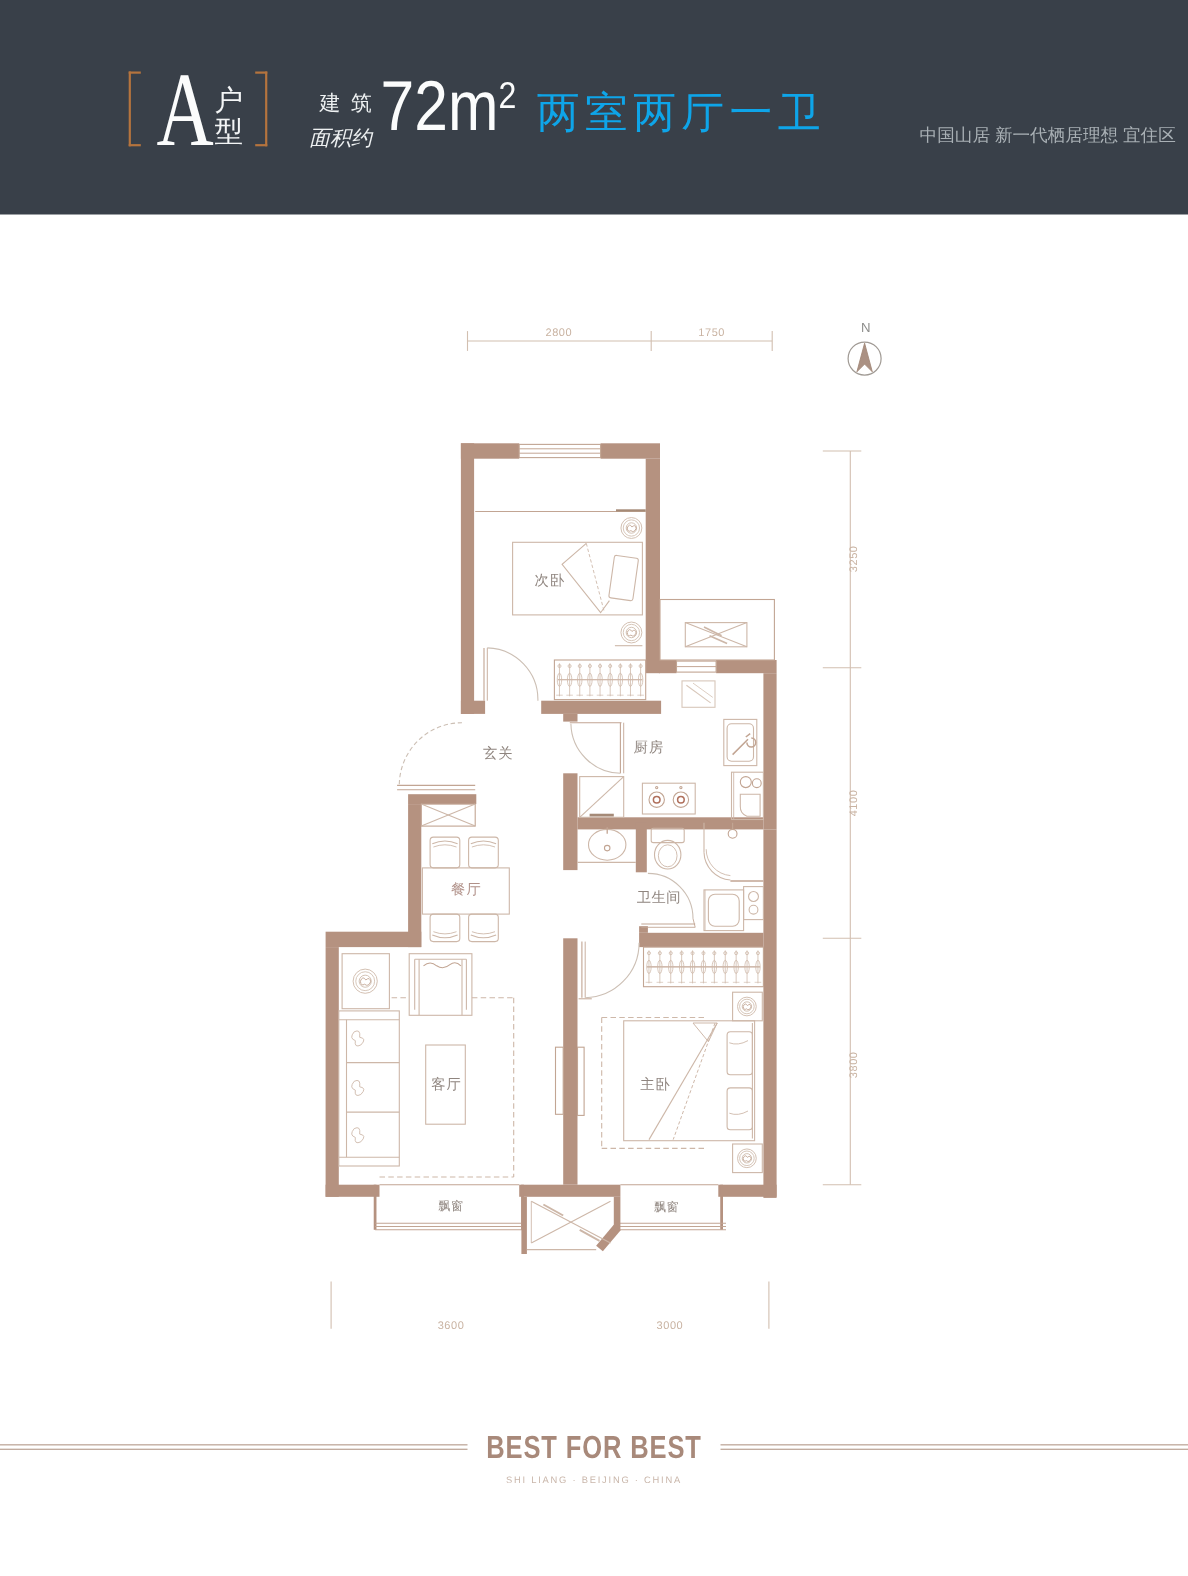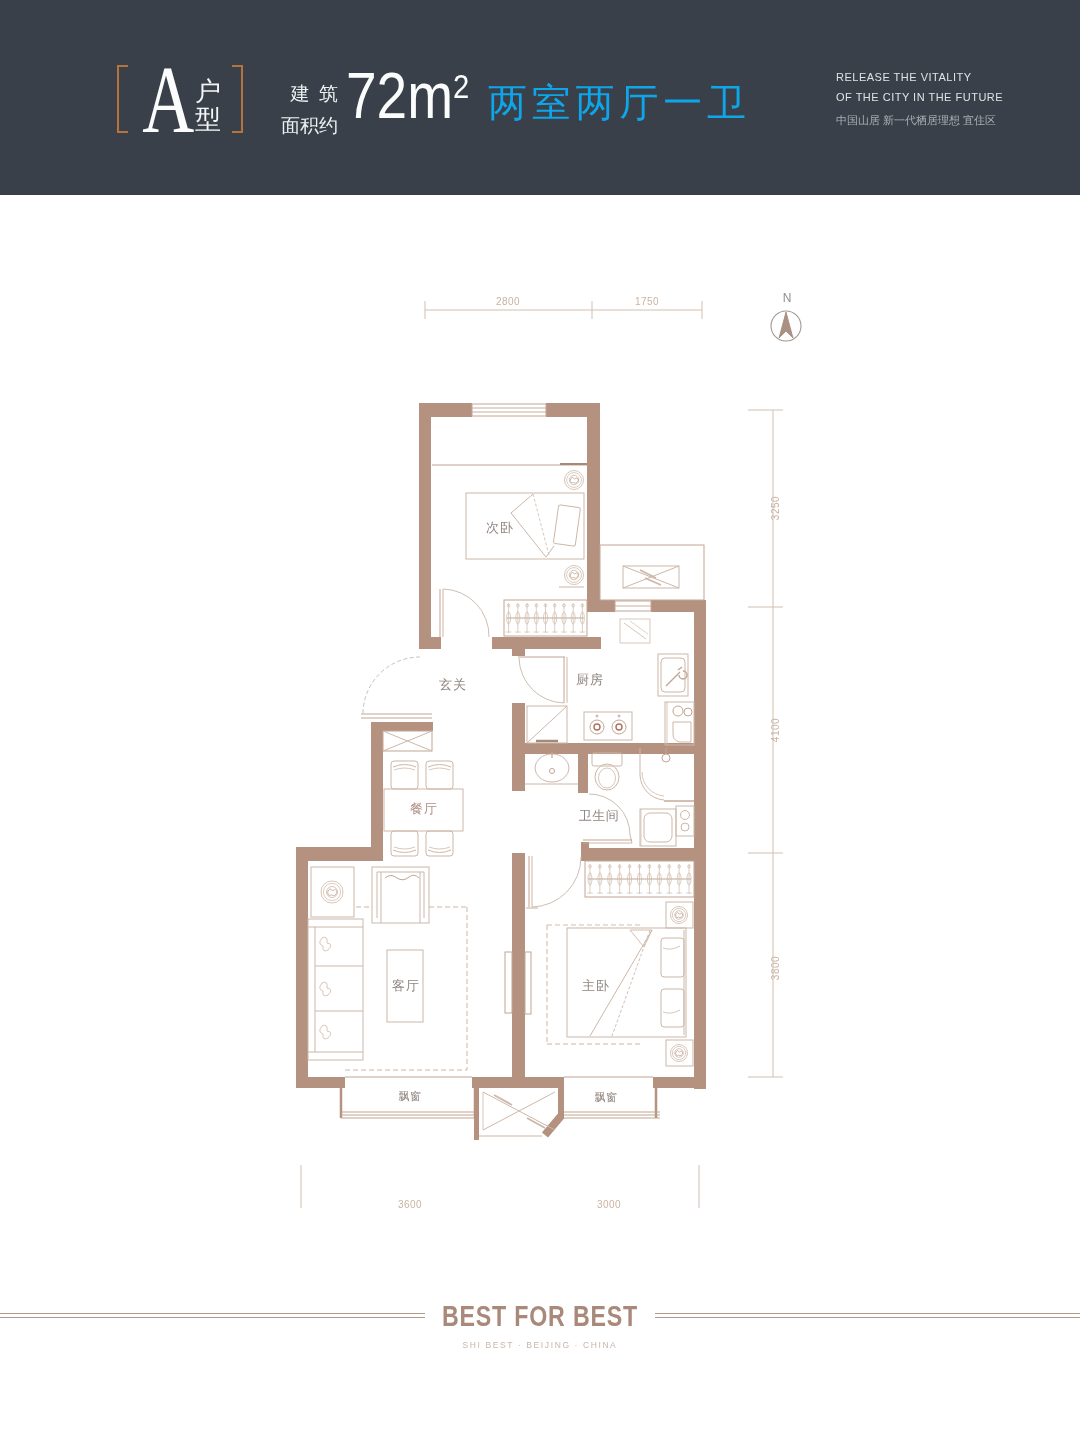--- a/index.html
+++ b/index.html
@@ -16,30 +16,29 @@
   <div style="position:absolute;left:117px;top:65px;width:9px;height:64px;border-left:2px solid #b5743e;border-top:2px solid #b5743e;border-bottom:2px solid #b5743e;"></div>
 
   <div style="position:absolute;left:134px;top:52px;width:66px;text-align:center;font-family:'Liberation Serif',serif;font-size:96px;line-height:96px;color:#fbfcfc;transform:scaleX(0.75);transform-origin:center;">A</div>
 
   <div style="position:absolute;left:194px;top:77px;width:28px;font-size:26px;line-height:28px;color:#f3f5f6;text-align:center;">户<br>型</div>
 
   <div style="position:absolute;left:232px;top:65px;width:9px;height:64px;border-right:2px solid #b5743e;border-top:2px solid #b5743e;border-bottom:2px solid #b5743e;"></div>
 
   <div style="position:absolute;left:281px;top:81px;width:57px;color:#eef1f2;font-size:19px;">
     <div style="display:flex;justify-content:space-between;">​<span>建</span><span>筑</span></div>
-    <div style="margin-top:6px;">面积约</div>
+    <div style="margin-top:6px;font-style:italic;">面积约</div>
   </div>
 
   <div style="position:absolute;left:346px;top:59px;color:#fbfcfc;font-size:64px;font-weight:400;letter-spacing:0px;transform:scaleX(0.86);transform-origin:left;">72m<span style="font-size:34px;vertical-align:20px;">2</span></div>
 
   <div style="position:absolute;left:488px;top:82px;color:#0ea5e9;font-size:39px;line-height:42px;letter-spacing:4.8px;">两室两厅一卫</div>
 
-  <div style="position:absolute;left:836px;top:67px;color:#dfe3e5;font-size:11px;letter-spacing:0.5px;line-height:20px;">RELEASE THE VITALITY<br>OF THE CITY IN THE FUTURE</div>
-
-  <div style="position:absolute;left:836px;top:113px;color:#a9b0b5;font-size:11px;letter-spacing:0px;">中国山居 新一代栖居理想 宜住区</div>
+
+  <div style="position:absolute;left:836px;top:113px;color:#a9b0b5;font-size:16px;letter-spacing:0px;">中国山居 新一代栖居理想 宜住区</div>
 </div>
 
 <svg id="plan" viewBox="0 0 1080 1433">
 
 <g>
       <line x1="425" y1="310" x2="702" y2="310" stroke="#d2bfb0" stroke-width="1"></line>
       <line x1="425" y1="301" x2="425" y2="319" stroke="#d2bfb0" stroke-width="1"></line>
       <line x1="592" y1="301" x2="592" y2="319" stroke="#d2bfb0" stroke-width="1"></line>
       <line x1="702" y1="301" x2="702" y2="319" stroke="#d2bfb0" stroke-width="1"></line>
       <text x="508" y="305" font-size="10" fill="#c9b3a2" text-anchor="middle" letter-spacing="0.5" font-family="Liberation Sans, sans-serif">2800</text>
@@ -494,13 +493,13 @@
       <line x1="547" y1="925" x2="547" y2="1044" stroke="#cdb7a8" stroke-width="1" stroke-dasharray="5,3"></line>
       <line x1="547" y1="1044" x2="640" y2="1044" stroke="#cdb7a8" stroke-width="1" stroke-dasharray="5,3"></line>
       <line x1="547" y1="925" x2="640" y2="925" stroke="#cdb7a8" stroke-width="0.9" stroke-dasharray="5,3"></line>
     </g>
 
 </svg>
 
 <div style="position:absolute;left:0px;top:1313px;width:425px;border-top:1px solid #b29888;border-bottom:1px solid #b29888;height:3px;"></div>
 <div style="position:absolute;left:655px;top:1313px;width:425px;border-top:1px solid #b29888;border-bottom:1px solid #b29888;height:3px;"></div>
 <div style="position:absolute;left:340px;top:1300px;width:400px;text-align:center;color:#a8897a;font-size:29px;font-weight:bold;letter-spacing:1px;transform:scaleX(0.80);transform-origin:center;">BEST FOR BEST</div>
-<div style="position:absolute;left:340px;top:1340px;width:400px;text-align:center;color:#c9b6aa;font-size:8.5px;letter-spacing:1.6px;">SHI BEST · BEIJING · CHINA</div>
+<div style="position:absolute;left:340px;top:1340px;width:400px;text-align:center;color:#c9b6aa;font-size:8.5px;letter-spacing:1.6px;">SHI LIANG · BEIJING · CHINA</div>
 
 </body></html>

